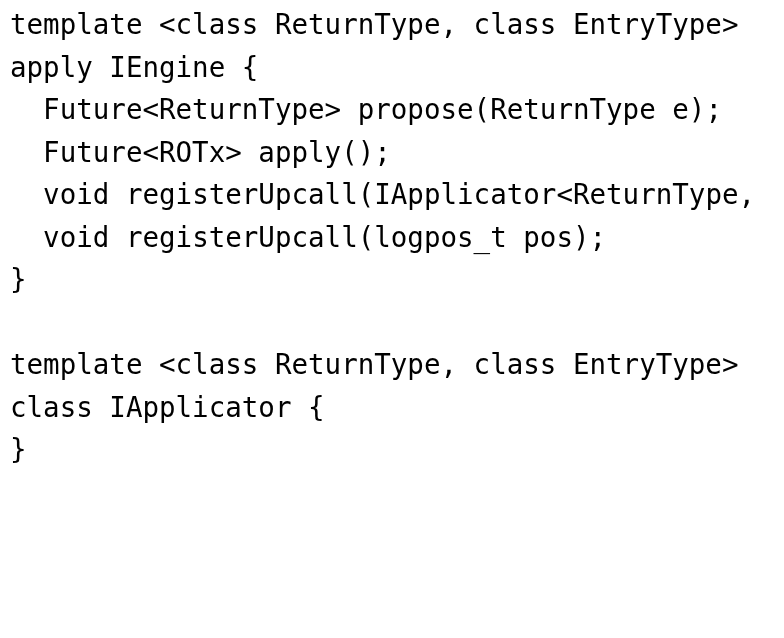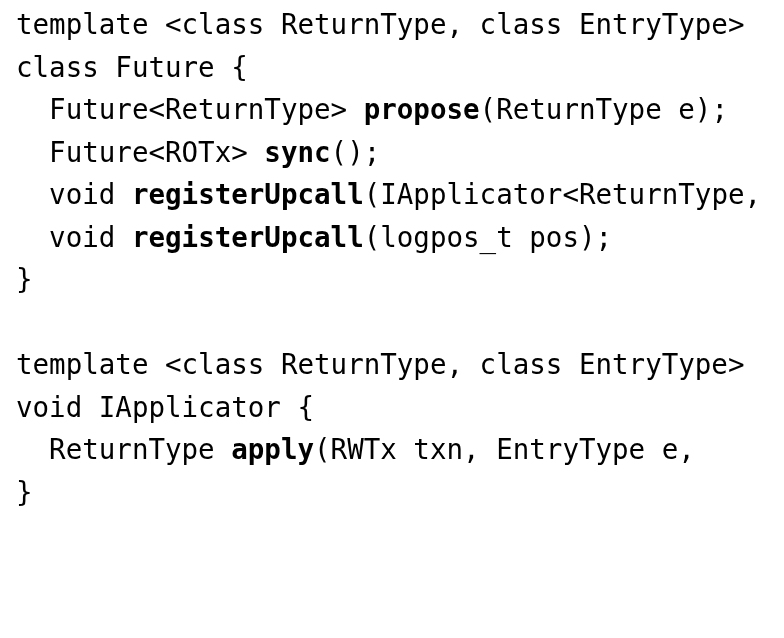--- a/index.html
+++ b/index.html
@@ -26,49 +26,48 @@
 
   .code-line {
     position: relative;
     height: 42.5px;
     line-height: 42.5px;
     font-size: 27.5px;
     letter-spacing: 0px;
     white-space: pre;
     color: #000000;
     font-weight: 400;
-    padding-left: 16px;
+    padding-left: 10px;
     box-sizing: border-box;
   }
 
   
   .code-line.first {
     margin-top: 3px;
   }
 
   .code-line.blank {
     height: 42.5px;
   }
 
   .tok {
     white-space: pre;
   }
   .tok.bold {
-    font-weight: 700;
+    font-weight: 400;
   }
 </style>
 </head>
 <body>
 
 <div id="code-listing">
     <div class="code-line first"><span class="tok">template &lt;class ReturnType, class EntryType&gt;</span></div>
-    <div class="code-line"><span class="tok">class Future {</span></div>
+    <div class="code-line"><span class="tok">apply IEngine {</span></div>
     <div class="code-line"><span class="tok">  Future&lt;ReturnType&gt; </span><span class="tok bold">propose</span><span class="tok">(ReturnType e);</span></div>
-    <div class="code-line"><span class="tok">  Future&lt;ROTx&gt; </span><span class="tok bold">sync</span><span class="tok">();</span></div>
+    <div class="code-line"><span class="tok">  Future&lt;ROTx&gt; </span><span class="tok bold">apply</span><span class="tok">();</span></div>
     <div class="code-line"><span class="tok">  void </span><span class="tok bold">registerUpcall</span><span class="tok">(IApplicator&lt;ReturnType,</span></div>
     <div class="code-line"><span class="tok">  void </span><span class="tok bold">registerUpcall</span><span class="tok">(logpos_t pos);</span></div>
     <div class="code-line"><span class="tok">}</span></div>
     <div class="code-line blank"></div>
     <div class="code-line"><span class="tok">template &lt;class ReturnType, class EntryType&gt;</span></div>
-    <div class="code-line"><span class="tok">void IApplicator {</span></div>
-    <div class="code-line"><span class="tok">  ReturnType </span><span class="tok bold">apply</span><span class="tok">(RWTx txn, EntryType e,</span></div>
+    <div class="code-line"><span class="tok">class IApplicator {</span></div>
     <div class="code-line"><span class="tok">}</span></div>
   </div>
 
 </body></html>

